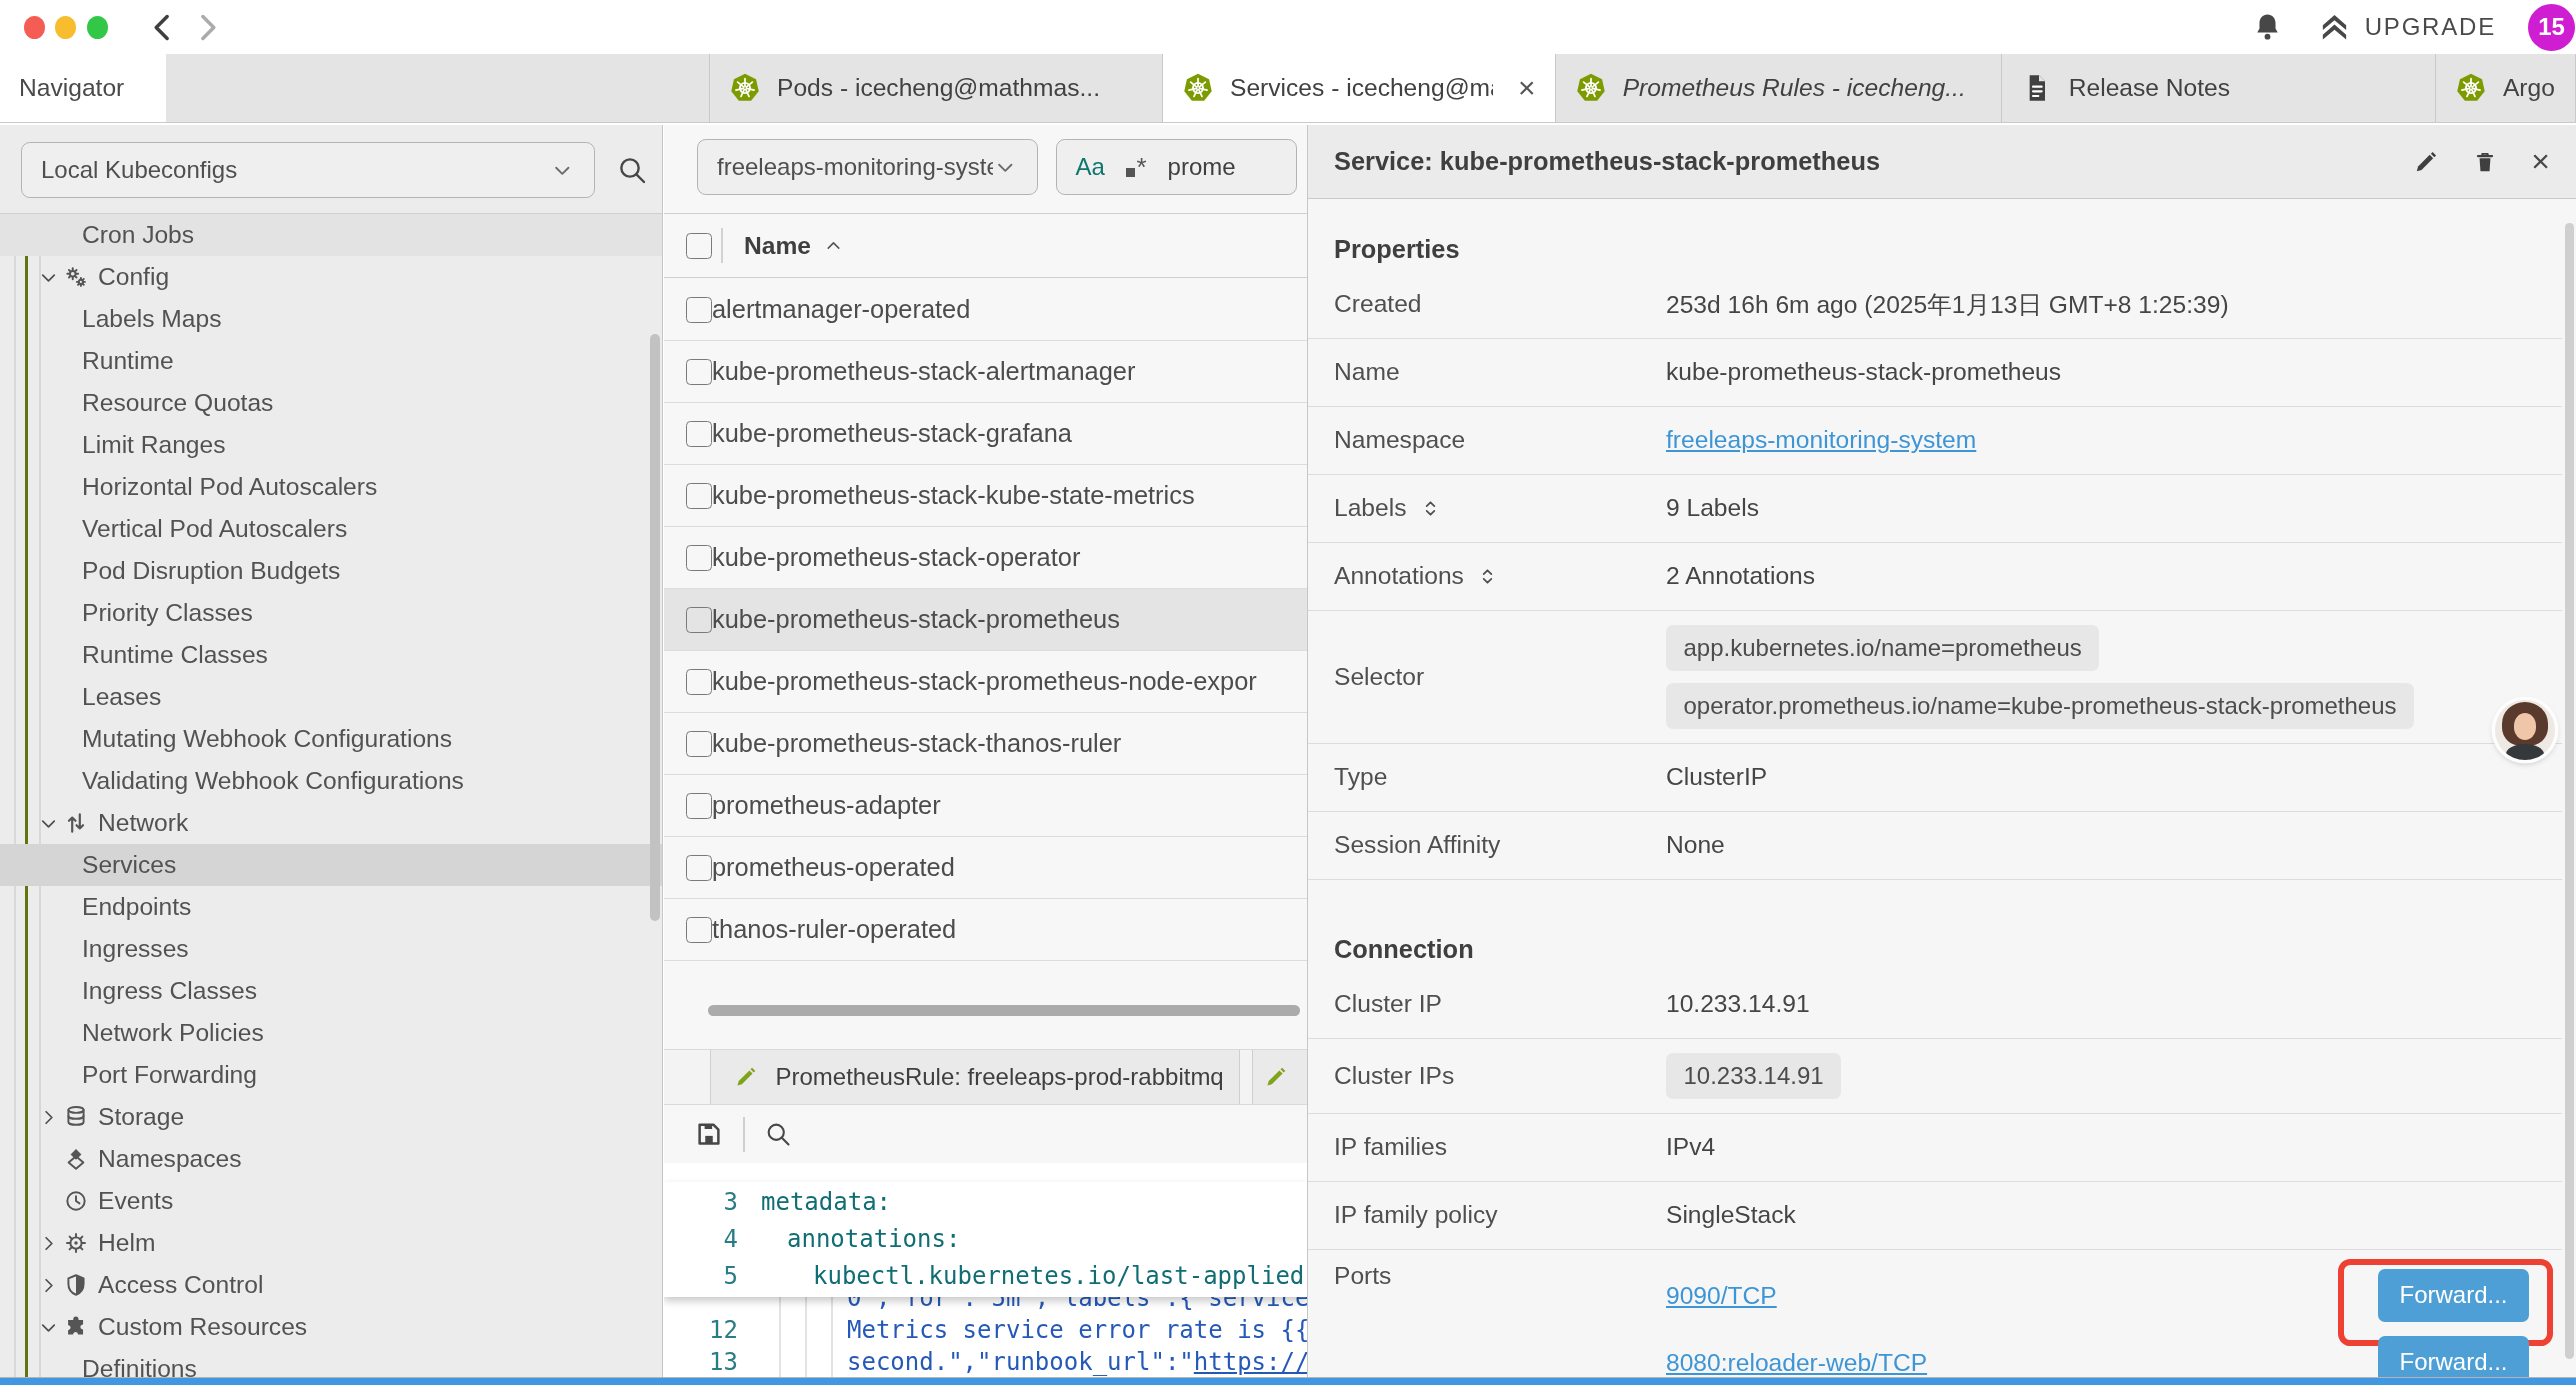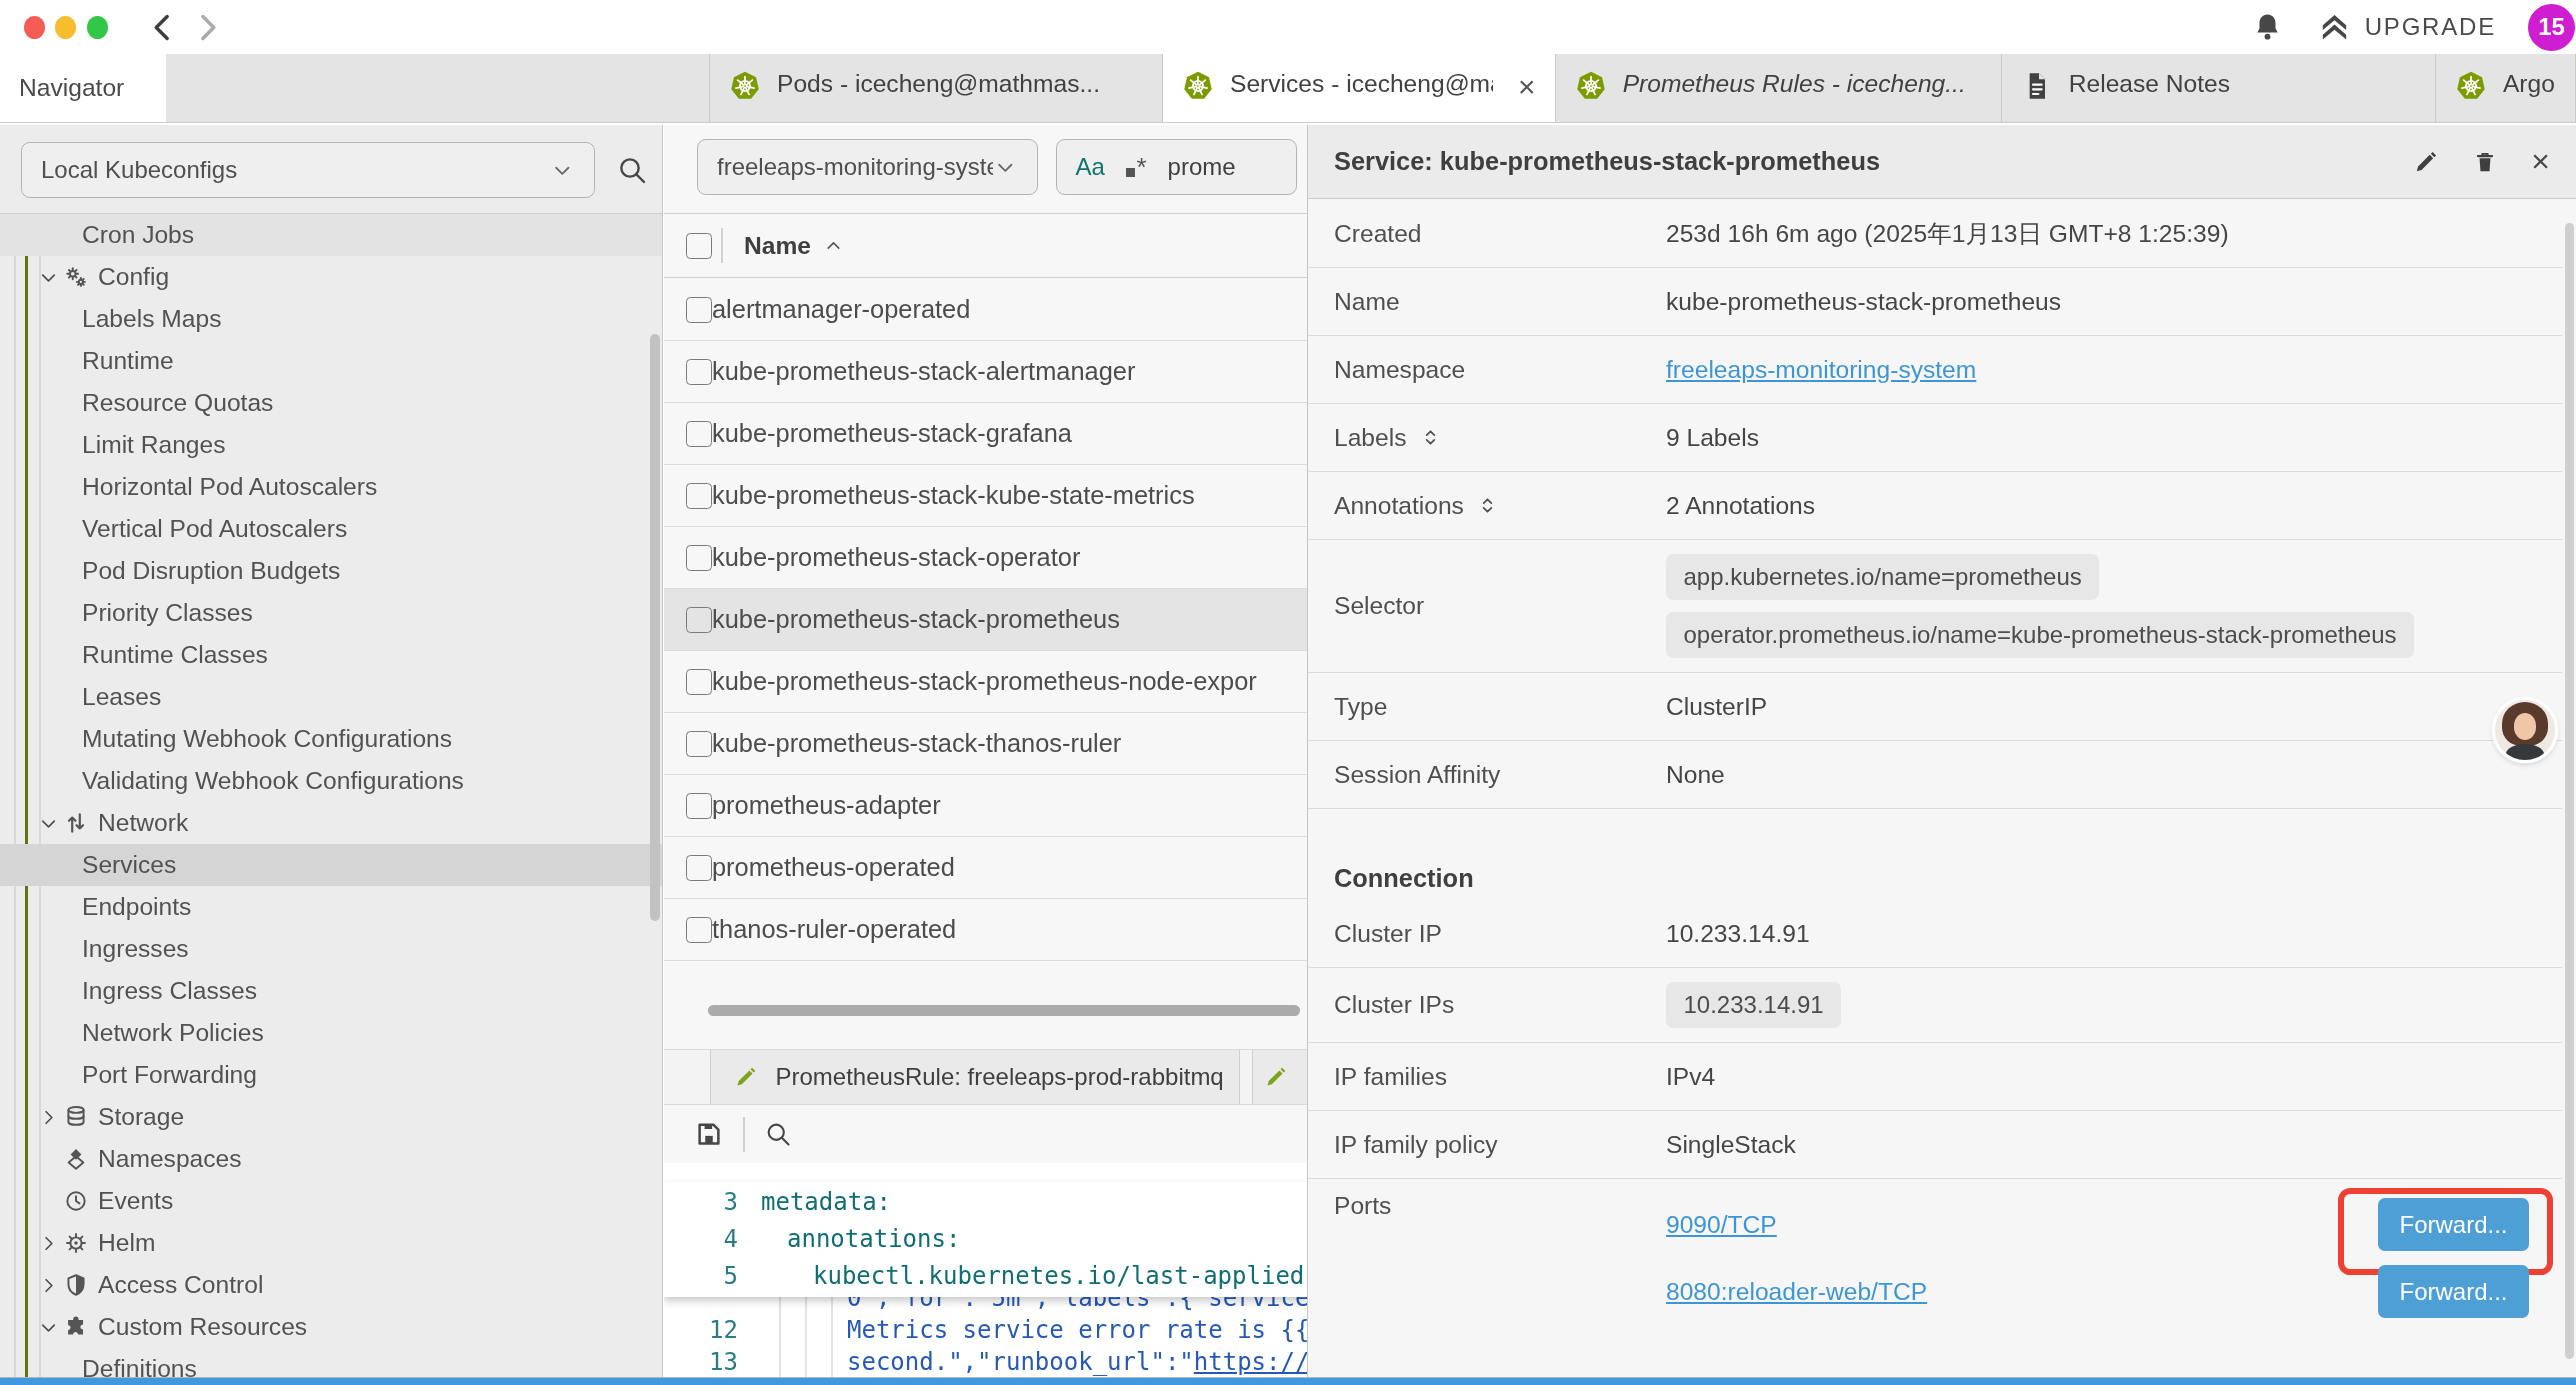--- a/index.html
+++ b/index.html
@@ -14,21 +14,21 @@
   .navarrow{position:absolute;top:9.6px;}
   .tb-right{position:absolute;top:0;right:0;height:54px;display:flex;align-items:center;gap:32px;padding-right:1px;}
   .upgrade{display:flex;align-items:center;gap:12.3px;font-size:24px;letter-spacing:1.8px;color:#4a4a4a;}
   .badge{width:47px;height:47px;border-radius:50%;background:#cf1dd2;color:#fff;font-size:24px;font-weight:bold;
          display:flex;align-items:center;justify-content:center;}
 
   
   .tabbar{position:absolute;top:54px;left:0;right:0;height:68px;background:#e4e4e4;border-bottom:1.8px solid #c9c9c9;display:flex;}
   .nav-tab{width:147px;background:#fff;display:flex;align-items:center;padding-left:19px;font-size:24.6px;color:#4a4a4a;}
   .tab-gap{width:543px;border-right:1.8px solid #c9c9c9;}
-  .tab{display:flex;align-items:flex-start;gap:16px;padding:16px 19px;border-right:1.8px solid #c9c9c9;font-size:24.6px;color:#414141;
+  .tab{display:flex;align-items:center;gap:16px;padding:4px 19px;border-right:1.8px solid #c9c9c9;font-size:24.6px;color:#414141;
        overflow:hidden;white-space:nowrap;box-sizing:border-box;}
   .tab.active{background:#fff;}
   .tab .lbl{overflow:hidden;white-space:nowrap;}
   .tab .lbl.italic{font-style:italic;}
   .tab .closex{margin-left:8.8px;color:#555;}
 
   
   .navigator{position:absolute;top:125px;left:0;width:662px;bottom:7px;background:#ececec;border-right:1.8px solid #c6c6c6;overflow:hidden;}
   .middle{position:absolute;top:125px;left:664px;width:643px;bottom:7px;background:#f7f7f7;border-right:1.8px solid #c6c6c6;overflow:hidden;}
   .details{position:absolute;top:125px;left:1308px;right:0;bottom:7px;background:#f6f6f6;overflow:hidden;}
@@ -621,20 +621,23 @@
       <span class="hic" id="dTrash">
           <svg viewBox="0 0 24 24" width="26" height="26" fill="none" stroke="currentColor" stroke-width="1.8" stroke-linecap="round" stroke-linejoin="round">
             <line x1="5.5" y1="6.5" x2="18.5" y2="6.5" stroke-width="2"></line>
             <path d="M9.5 6V4.5h5V6" fill="none"></path>
             <path d="M7 8.5h10l-.8 12H7.8z" fill="currentColor" stroke="none"></path>
           </svg>
         </span>
       <span class="hic" id="dClose" style="font-size:32px;color:#474747;">×</span>
     </div>
     <div class="dbody" id="drows">
+        <div class="sect first">
+          <span>Properties</span>
+        </div>
         <div class="drow">
           <span class="dlabel">
             <span>Created</span>
           </span>
           <span class="dvalue">253d 16h 6m ago (2025年1月13日 GMT+8 1:25:39)</span>
         </div>
         <div class="drow">
           <span class="dlabel">
             <span>Name</span>
           </span>

